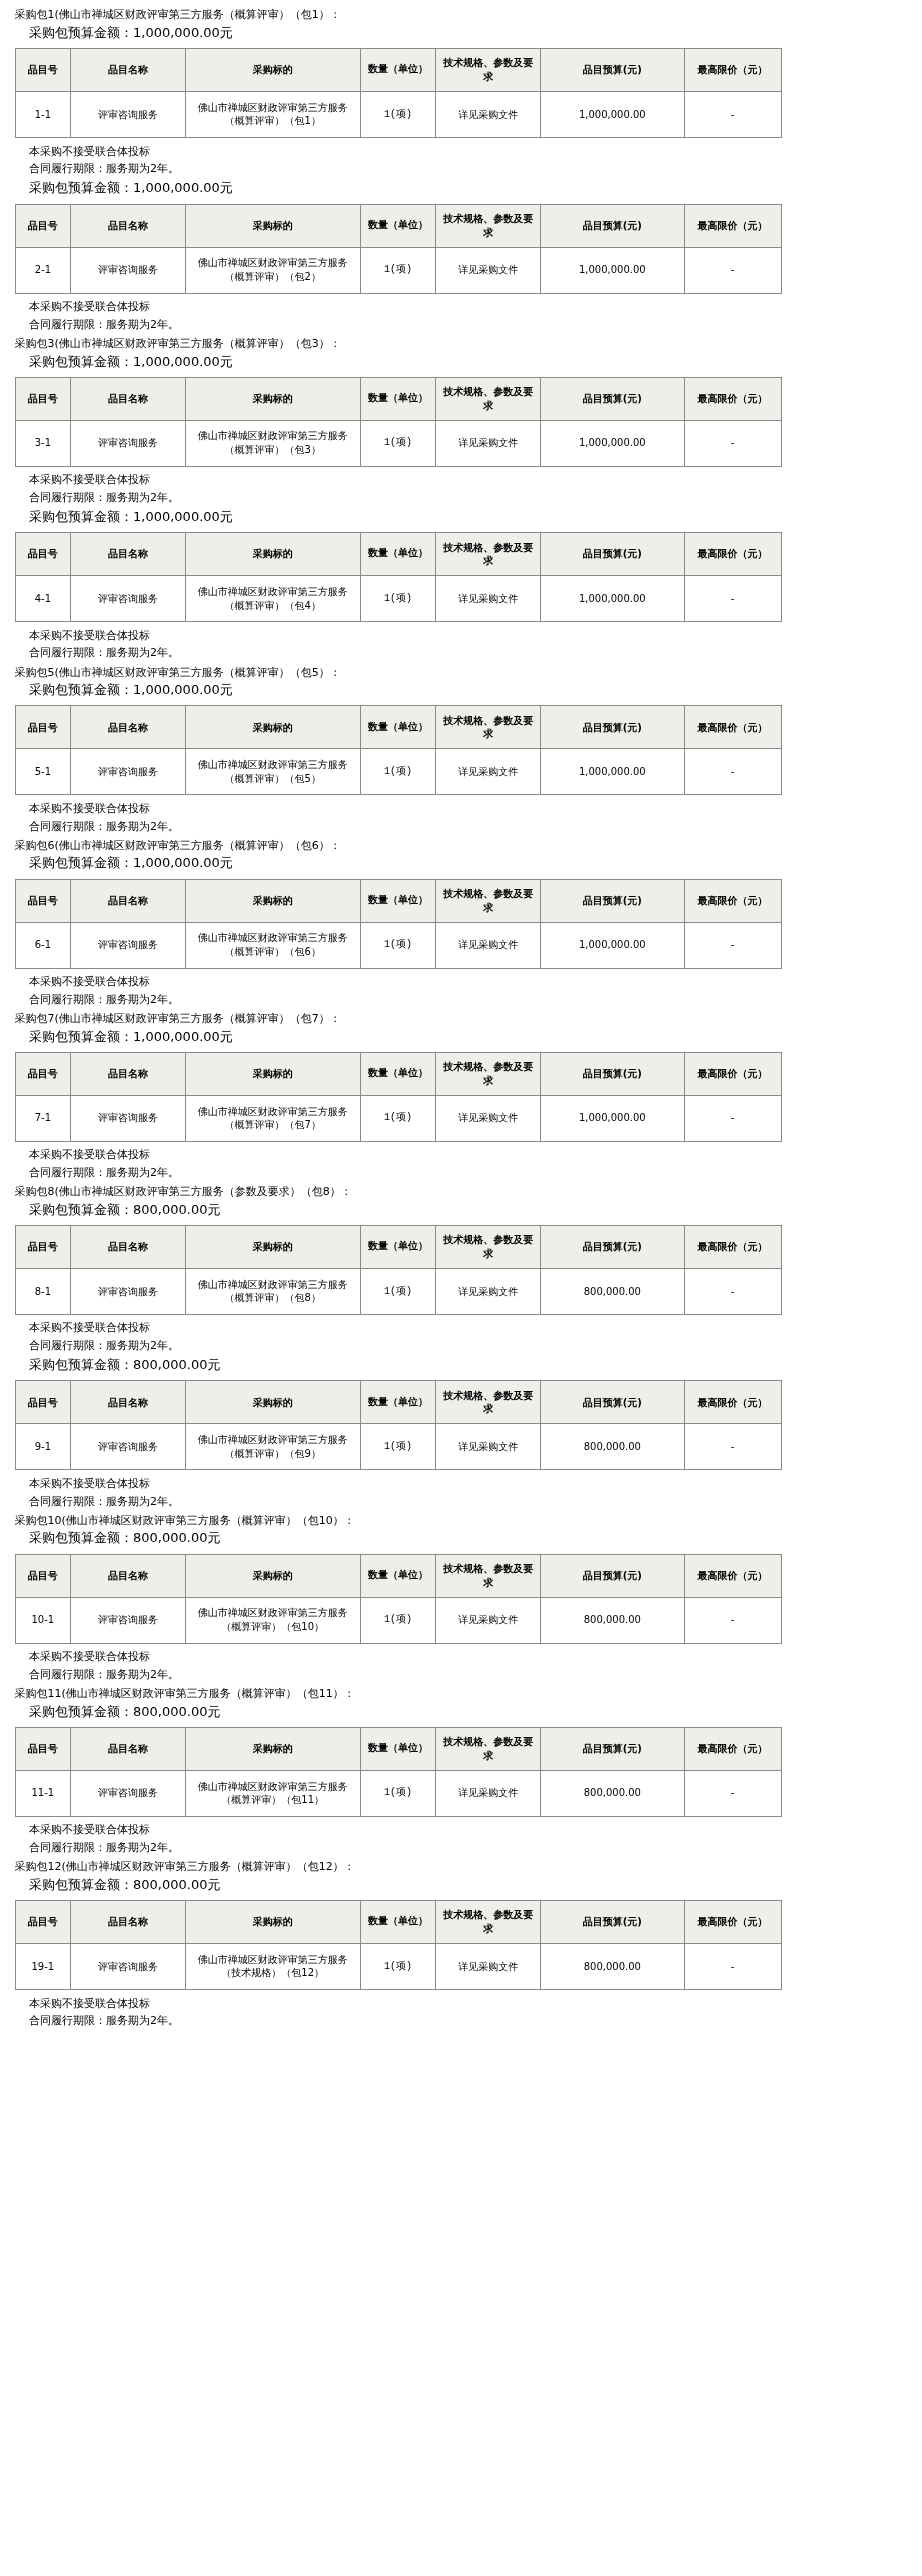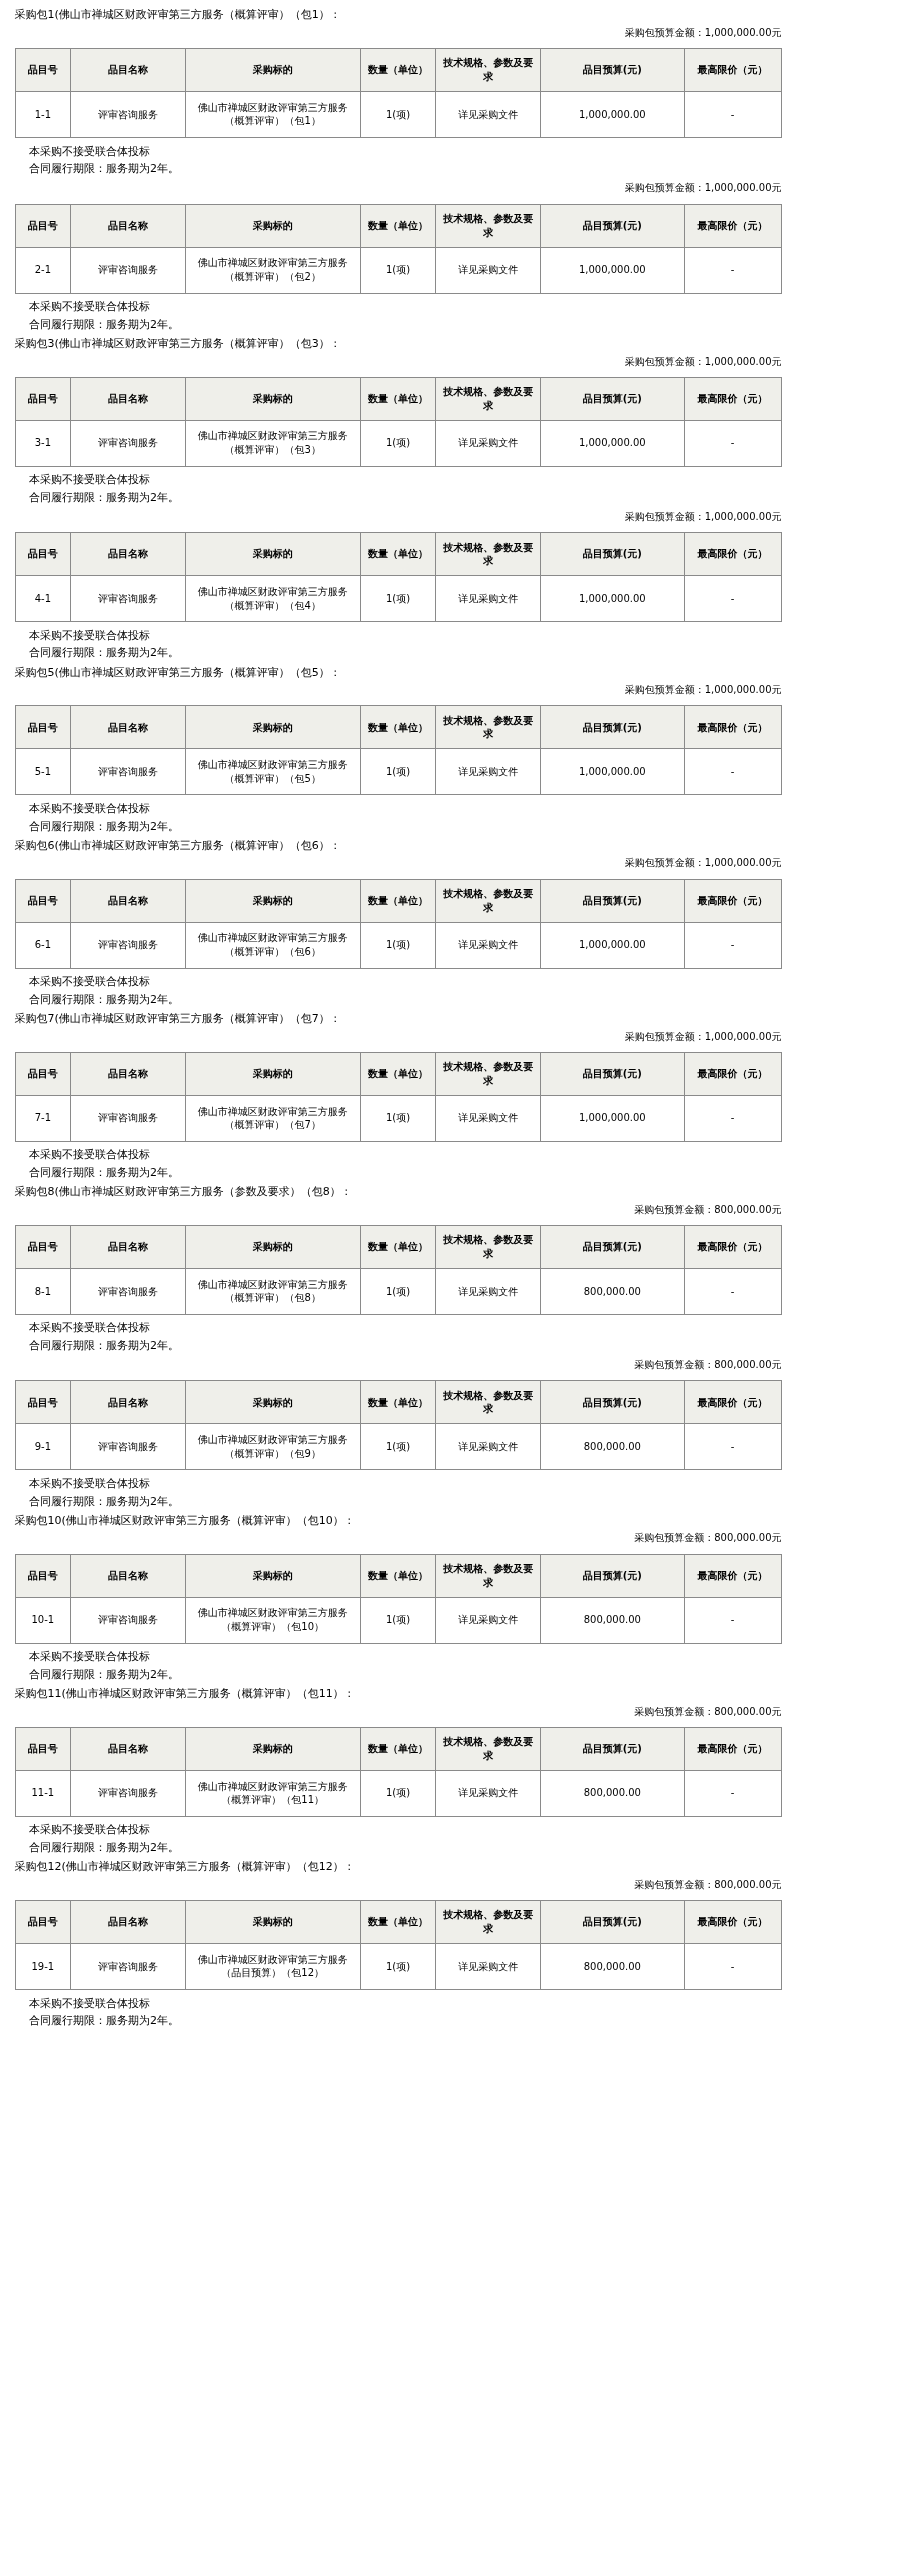--- a/index.html
+++ b/index.html
@@ -21,25 +21,24 @@
   .pkg-block {
     margin-bottom: 1.6px;
   }
   .line-l0 {
     font-size: 11px;
     line-height: 16px;
     padding: 0.8px 0 0.8px 0;
     white-space: nowrap;
   }
   .line-l1 {
-    font-size: 10px;
+    font-size: 13px;
     line-height: 16px;
     padding: 0.8px 0 0.8px 14.5px;
     white-space: nowrap;
-    text-align: right;
   }
   .note-line {
     font-size: 11px;
     line-height: 16px;
     padding: 0.8px 0 0.8px 14.5px;
     white-space: nowrap;
   }
   table.items {
     width: 100%;
     border-collapse: collapse;
@@ -63,21 +62,21 @@
     text-align: center;
     height: 37px;
   }
   td.num-right {
     text-align: right;
     padding-right: 8px;
   }
   .col-1 { width: 6.2%; }
   .col-2 { width: 13.8%; }
   .col-3 { width: 21.5%; }
-  .col-4 { width: 8.8%; }
+  .col-4 { width: 8.8%; font-family: Liberation Mono, monospace; }
   .col-5 { width: 12.5%; }
   .col-6 { width: 17.5%; }
   .col-7 { width: 11.5%; }
 </style>
 </head>
 <body>
 
 <div class="page" id="page-root">
   <div class="pkg-block">
     <div class="line-l0">采购包1(佛山市禅城区财政评审第三方服务（概算评审）（包1）：</div>
@@ -429,21 +428,21 @@
           <th class="col-4">数量（单位）</th>
           <th class="col-5">技术规格、参数及要求</th>
           <th class="col-6">品目预算(元)</th>
           <th class="col-7">最高限价（元）</th>
         </tr>
       </thead>
       <tbody>
         <tr>
           <td class="col-1">19-1</td>
           <td class="col-2">评审咨询服务</td>
-          <td class="col-3">佛山市禅城区财政评审第三方服务（品目预算）（包12）</td>
+          <td class="col-3">佛山市禅城区财政评审第三方服务（技术规格）（包12）</td>
           <td class="col-4">1(项)</td>
           <td class="col-5">详见采购文件</td>
           <td class="col-6 num-right">800,000.00</td>
           <td class="col-7 num-right">-</td>
         </tr>
       </tbody>
     </table>
     <div class="note-line">本采购不接受联合体投标</div>
     <div class="note-line">合同履行期限：服务期为2年。</div>
   </div>

